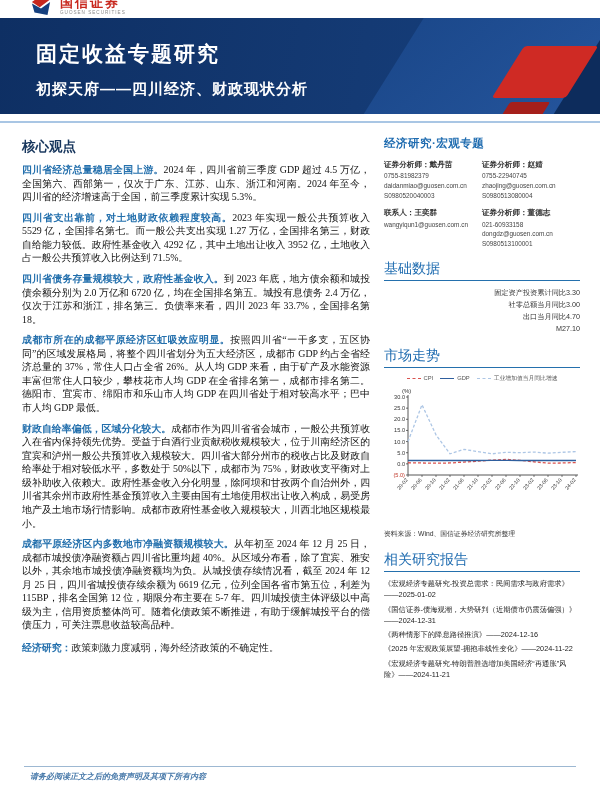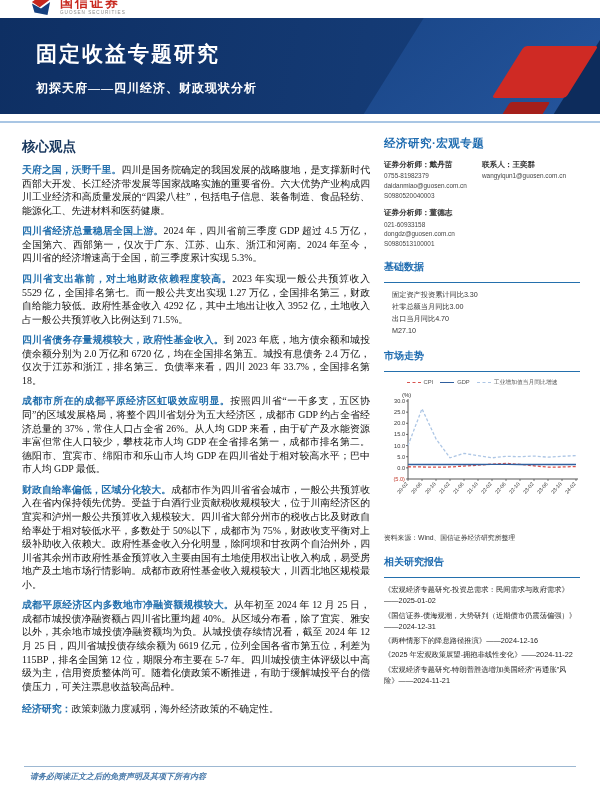--- a/index.html
+++ b/index.html
@@ -19,39 +19,39 @@
     background:linear-gradient(100deg,#0e2f63 0%,#143a74 60%,#16407f 100%);overflow:hidden;}
   .banner .stripe1{position:absolute;right:-40px;top:-30px;width:260px;height:200px;
     background:linear-gradient(120deg,#1c4a8e,#2a5ca6);transform:skewX(-32deg);opacity:.85;}
   .banner .stripe2{position:absolute;right:-90px;top:-30px;width:120px;height:200px;
     background:#0d2c5c;transform:skewX(-32deg);}
   .banner .red1{position:absolute;right:18px;top:28px;width:74px;height:52px;
     background:#cf2a24;transform:skewX(-32deg) rotate(0.001deg);border-radius:3px;}
   .banner .red2{position:absolute;right:58px;top:84px;width:40px;height:26px;
     background:#a51f1b;transform:skewX(-32deg);border-radius:2px;}
   .banner-title{position:absolute;left:36px;top:22px;color:#ffffff;font-size:21px;font-weight:bold;letter-spacing:2px;}
-  .banner-sub{position:absolute;left:36px;top:62px;color:#ffffff;font-size:12px;font-weight:bold;letter-spacing:1px;font-family:Liberation Serif, serif;}
+  .banner-sub{position:absolute;left:36px;top:62px;color:#ffffff;font-size:15px;font-weight:bold;letter-spacing:1px;}
   .banner-underline{position:absolute;left:0;top:121px;width:600px;height:2px;background:#a9c6e4;}
   
   .leftcol{position:absolute;left:22px;top:138px;width:348px;}
   .rightcol{position:absolute;left:384px;top:136px;width:196px;}
   
   .core-heading{color:#17365d;font-size:13.5px;font-weight:bold;margin:0 0 7px 0;}
   .para{font-family:"Liberation Serif",serif;font-size:9.9px;line-height:1.37;text-align:justify;margin:0 0 7px 0;color:#111;}
   .para .lead{color:#2470ad;font-weight:bold;}
   .risk{font-family:"Liberation Serif",serif;font-size:9.9px;margin-top:9px;}
   .risk .lead{color:#2470ad;font-weight:bold;}
   
   .cat-header{color:#1f6cb0;font-size:11.5px;font-weight:bold;letter-spacing:.5px;margin:0 0 8px 0;}
   .an-grid{display:grid;grid-template-columns:96px 100px;column-gap:2px;row-gap:7px;}
   .an-cell{font-size:6.4px;line-height:1.5;color:#444;overflow:visible;white-space:nowrap;}
   .an-role{font-size:7.6px;font-weight:bold;color:#333;margin-bottom:1px;}
-  .sec-header{color:#1f6cb0;font-size:10px;font-weight:bold;border-bottom:1.5px solid #2470ad;
-    padding-bottom:8px;margin:12px 0 6px 0;}
-  .bd-row{display:flex;justify-content:flex-start;font-size:7.2px;color:#333;line-height:1.65;margin-left:8px;}
+  .sec-header{color:#1f6cb0;font-size:14px;font-weight:normal;border-bottom:1.5px solid #2470ad;
+    padding-bottom:2px;margin:12px 0 6px 0;}
+  .bd-row{display:flex;justify-content:flex-end;font-size:7.2px;color:#333;line-height:1.65;margin-left:8px;}
   .legend{display:flex;justify-content:center;align-items:center;gap:7px;margin:6px 0 2px 0;}
   .legend-item{display:flex;align-items:center;gap:3px;font-size:5.8px;color:#555;}
   .legend-swatch{width:14px;height:0;border-top:1.6px solid #999;}
   .chart-wrap{margin-top:0;}
   .source-note{font-size:6.8px;color:#333;margin-top:4px;}
   .report-item{font-size:7.3px;line-height:1.55;color:#222;margin-bottom:3px;}
   
   .footer-line{position:absolute;left:24px;top:766px;width:552px;height:1px;background:#9db8d2;}
   .footer-text{position:absolute;left:30px;top:771px;font-size:8px;color:#4a7bab;font-style:italic;font-weight:bold;}
 </style>
@@ -77,40 +77,45 @@
   <div class="red1"></div>
   <div class="red2"></div>
   <div class="banner-title">固定收益专题研究</div>
   <div class="banner-sub">初探天府——四川经济、财政现状分析</div>
 </div>
 <div class="banner-underline"></div>
 
 <div class="leftcol">
   <div class="core-heading">核心观点</div>
 
-  <p class="para"><span class="lead">天府之国，沃野千里。</span><span>四川是国务院确定的我国发展的战略腹地，是支撑新时代西部大开发、长江经济带发展等国家战略实施的重要省份。六大优势产业构成四川工业经济和高质量发展的“四梁八柱”，包括电子信息、装备制造、食品轻纺、能源化工、先进材料和医药健康。</span></p>
   <p class="para"><span class="lead">四川省经济总量稳居全国上游。</span><span>2024 年，四川省前三季度 GDP 超过 4.5 万亿，全国第六、西部第一，仅次于广东、江苏、山东、浙江和河南。2024 年至今，四川省的经济增速高于全国，前三季度累计实现 5.3%。</span></p>
   <p class="para"><span class="lead">四川省支出靠前，对土地财政依赖程度较高。</span><span>2023 年实现一般公共预算收入 5529 亿，全国排名第七。而一般公共支出实现 1.27 万亿，全国排名第三，财政自给能力较低。政府性基金收入 4292 亿，其中土地出让收入 3952 亿，土地收入占一般公共预算收入比例达到 71.5%。</span></p>
   <p class="para"><span class="lead">四川省债务存量规模较大，政府性基金收入。</span><span>到 2023 年底，地方债余额和城投债余额分别为 2.0 万亿和 6720 亿，均在全国排名第五。城投有息债务 2.4 万亿，仅次于江苏和浙江，排名第三。负债率来看，四川 2023 年 33.7%，全国排名第 18。</span></p>
   <p class="para"><span class="lead">成都市所在的成都平原经济区虹吸效应明显。</span><span>按照四川省“一干多支，五区协同”的区域发展格局，将整个四川省划分为五大经济区，成都市 GDP 约占全省经济总量的 37%，常住人口占全省 26%。从人均 GDP 来看，由于矿产及水能资源丰富但常住人口较少，攀枝花市人均 GDP 在全省排名第一，成都市排名第二。德阳市、宜宾市、绵阳市和乐山市人均 GDP 在四川省处于相对较高水平；巴中市人均 GDP 最低。</span></p>
   <p class="para"><span class="lead">财政自给率偏低，区域分化较大。</span><span>成都市作为四川省省会城市，一般公共预算收入在省内保持领先优势。受益于白酒行业贡献税收规模较大，位于川南经济区的宜宾和泸州一般公共预算收入规模较大。四川省大部分州市的税收占比及财政自给率处于相对较低水平，多数处于 50%以下，成都市为 75%，财政收支平衡对上级补助收入依赖大。政府性基金收入分化明显，除阿坝和甘孜两个自治州外，四川省其余州市政府性基金预算收入主要由国有土地使用权出让收入构成，易受房地产及土地市场行情影响。成都市政府性基金收入规模较大，川西北地区规模最小。</span></p>
   <p class="para"><span class="lead">成都平原经济区内多数地市净融资额规模较大。</span><span>从年初至 2024 年 12 月 25 日，成都市城投债净融资额占四川省比重均超 40%。从区域分布看，除了宜宾、雅安以外，其余地市城投债净融资额均为负。从城投债存续情况看，截至 2024 年 12 月 25 日，四川省城投债存续余额为 6619 亿元，位列全国各省市第五位，利差为 115BP，排名全国第 12 位，期限分布主要在 5-7 年。四川城投债主体评级以中高级为主，信用资质整体尚可。随着化债政策不断推进，有助于缓解城投平台的偿债压力，可关注票息收益较高品种。</span></p>
 
   <div class="risk"><span class="lead">经济研究：</span><span>政策刺激力度减弱，海外经济政策的不确定性。</span></div>
 </div>
 
 <div class="rightcol">
   <div class="cat-header">经济研究·宏观专题</div>
 
   <div class="an-grid">
     <div class="an-cell">
       <div class="an-role">证券分析师：戴丹苗</div>
       <div>0755-81982379</div>
       <div>daidanmiao@guosen.com.cn</div>
       <div>S0980520040003</div>
+    </div>
+    <div class="an-cell">
+      <div class="an-role">证券分析师：赵婧</div>
+      <div>0755-22940745</div>
+      <div>zhaojing@guosen.com.cn</div>
+      <div>S0980513080004</div>
     </div>
     <div class="an-cell">
       <div class="an-role">联系人：王奕群</div>
       <div>wangyiqun1@guosen.com.cn</div>
     </div>
     <div class="an-cell">
       <div class="an-role">证券分析师：董德志</div>
       <div>021-60933158</div>
       <div>dongdz@guosen.com.cn</div>
       <div>S0980513100001</div>

